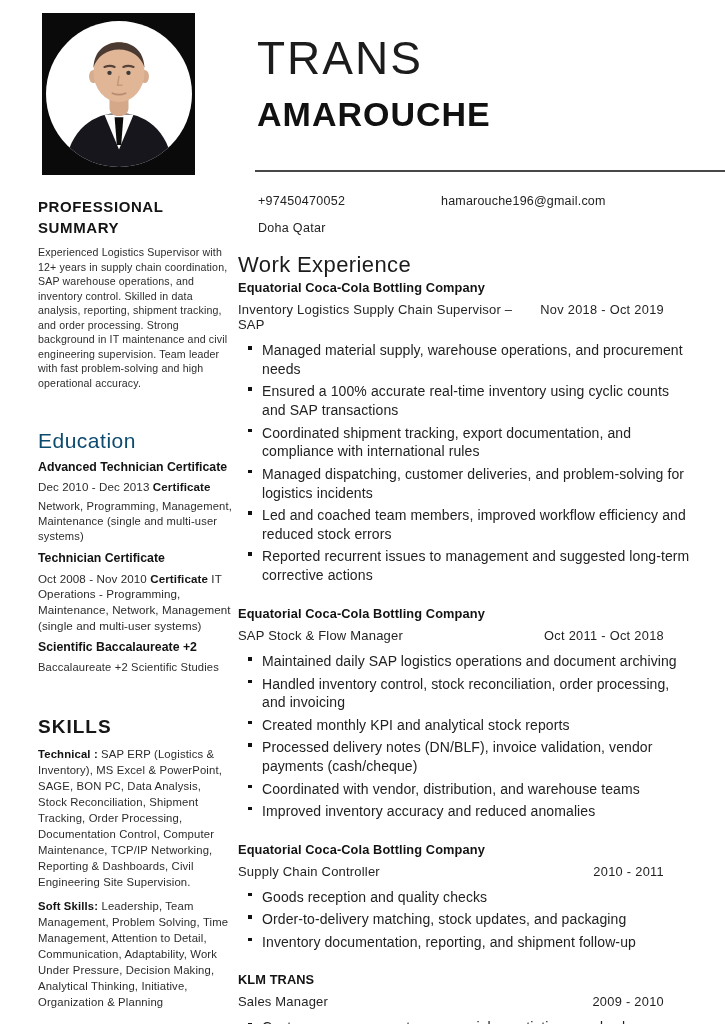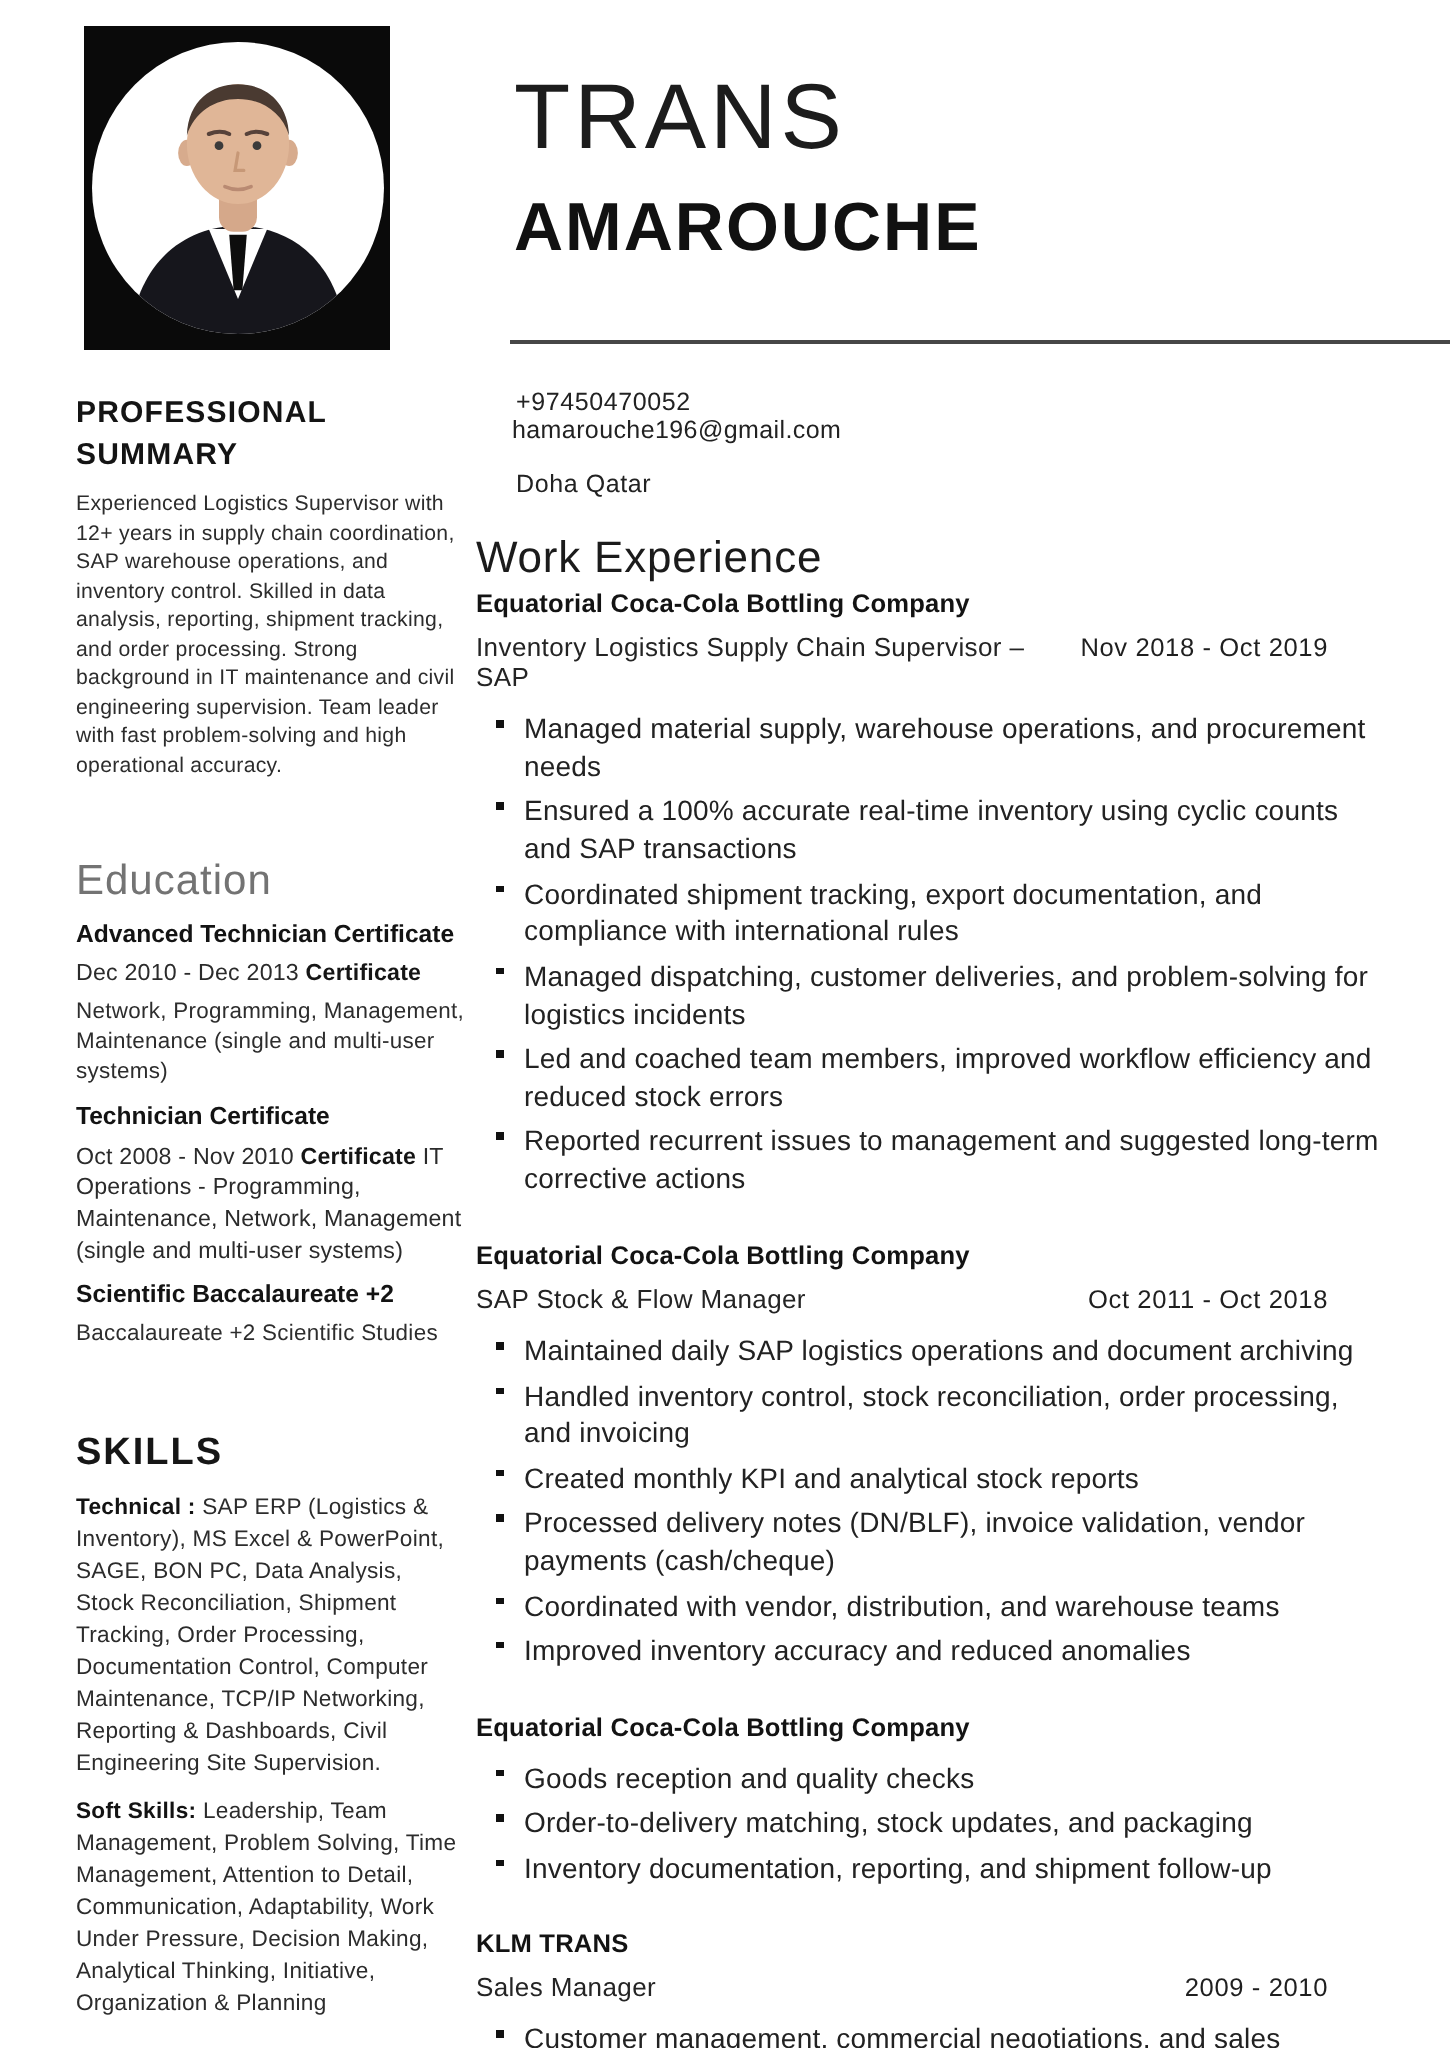--- a/index.html
+++ b/index.html
@@ -21,34 +21,34 @@
   .name-block{position:absolute;left:257px;top:34px;}
   .first-name{font-size:46px;font-weight:400;letter-spacing:2px;color:#1c1c1c;line-height:1.05;}
   .last-name{font-size:34px;font-weight:800;letter-spacing:1px;color:#111;margin-top:15px;line-height:1.05;}
   .header-rule{position:absolute;left:255px;right:0;top:170px;height:2px;background:#474747;}
 
   
   .sidebar{position:absolute;left:38px;top:196px;width:194px;}
   .summary-title{font-size:15px;font-weight:700;letter-spacing:.6px;line-height:1.4;max-width:165px;color:#141414;}
   .summary-text{margin:7px 0 0;font-size:10.6px;line-height:1.37;letter-spacing:.15px;color:#2c2c2c;}
   .edu-section{margin-top:39px;}
-  .edu-title{font-size:21px;font-weight:400;letter-spacing:.5px;color:#737373;}
+  .edu-title{font-size:21px;font-weight:400;letter-spacing:.5px;color:#0c4a6e;}
   .edu-item{margin-top:7px;}
   .edu-degree{font-size:12.3px;font-weight:700;color:#131313;line-height:1.25;}
   .edu-date{margin:4px 0 0;font-size:11.6px;line-height:1.35;color:#2b2b2b;letter-spacing:.1px;}
   .edu-date b{font-weight:700;color:#151515;}
   .edu-desc{margin:4px 0 0;font-size:11.2px;line-height:1.35;letter-spacing:.15px;color:#2d2d2d;}
   .skills-section{margin-top:41px;}
   .skills-title{font-size:19px;font-weight:600;letter-spacing:1px;color:#161616;}
   .skill-group{margin:8px 0 0;font-size:11.3px;line-height:1.42;letter-spacing:.15px;color:#2c2c2c;}
   .skill-group b{font-weight:700;color:#131313;}
 
   
   .main{position:absolute;left:238px;top:194px;width:452px;}
-  .contact-row{display:flex;align-items:flex-start;flex-direction:column;}
+  .contact-row{display:flex;align-items:flex-start;}
   .contact-phone{margin-left:20px;font-size:12.5px;letter-spacing:.3px;color:#222;width:165px;}
   .contact-email{margin-left:18px;font-size:12.5px;letter-spacing:.2px;color:#222;}
   .contact-location{margin-left:20px;margin-top:13px;font-size:12.5px;letter-spacing:.3px;color:#222;}
   .work-title{margin-top:17px;margin-bottom:2px;font-size:22px;font-weight:500;letter-spacing:.4px;color:#1b1b1b;}
   .job{margin-bottom:21px;}
   .job-company-row,.job-role-row{display:flex;justify-content:space-between;align-items:baseline;}
   .job-company{font-size:12.8px;font-weight:700;color:#131313;letter-spacing:.1px;}
   .job-role-row{margin-top:7px;}
   .job-role{font-size:13px;font-weight:400;color:#242424;letter-spacing:.2px;}
   .job-date{font-size:12.8px;color:#1f1f1f;letter-spacing:.3px;padding-right:26px;white-space:nowrap;}
@@ -189,20 +189,24 @@
           <li>Coordinated with vendor, distribution, and warehouse teams</li>
           <li>Improved inventory accuracy and reduced anomalies</li>
         </ul>
   </div>
 
   <div class="job">
     <div class="job-company-row">
       <span class="job-company">Equatorial Coca-Cola Bottling Company</span>
 
     </div>
+    <div class="job-role-row">
+      <span class="job-role">Supply Chain Controller</span>
+      <span class="job-date">2010 - 2011</span>
+    </div>
     <ul class="job-bullets">
           <li>Goods reception and quality checks</li>
           <li>Order-to-delivery matching, stock updates, and packaging</li>
           <li>Inventory documentation, reporting, and shipment follow-up</li>
         </ul>
   </div>
 
   <div class="job">
     <div class="job-company-row">
       <span class="job-company">KLM TRANS</span>

